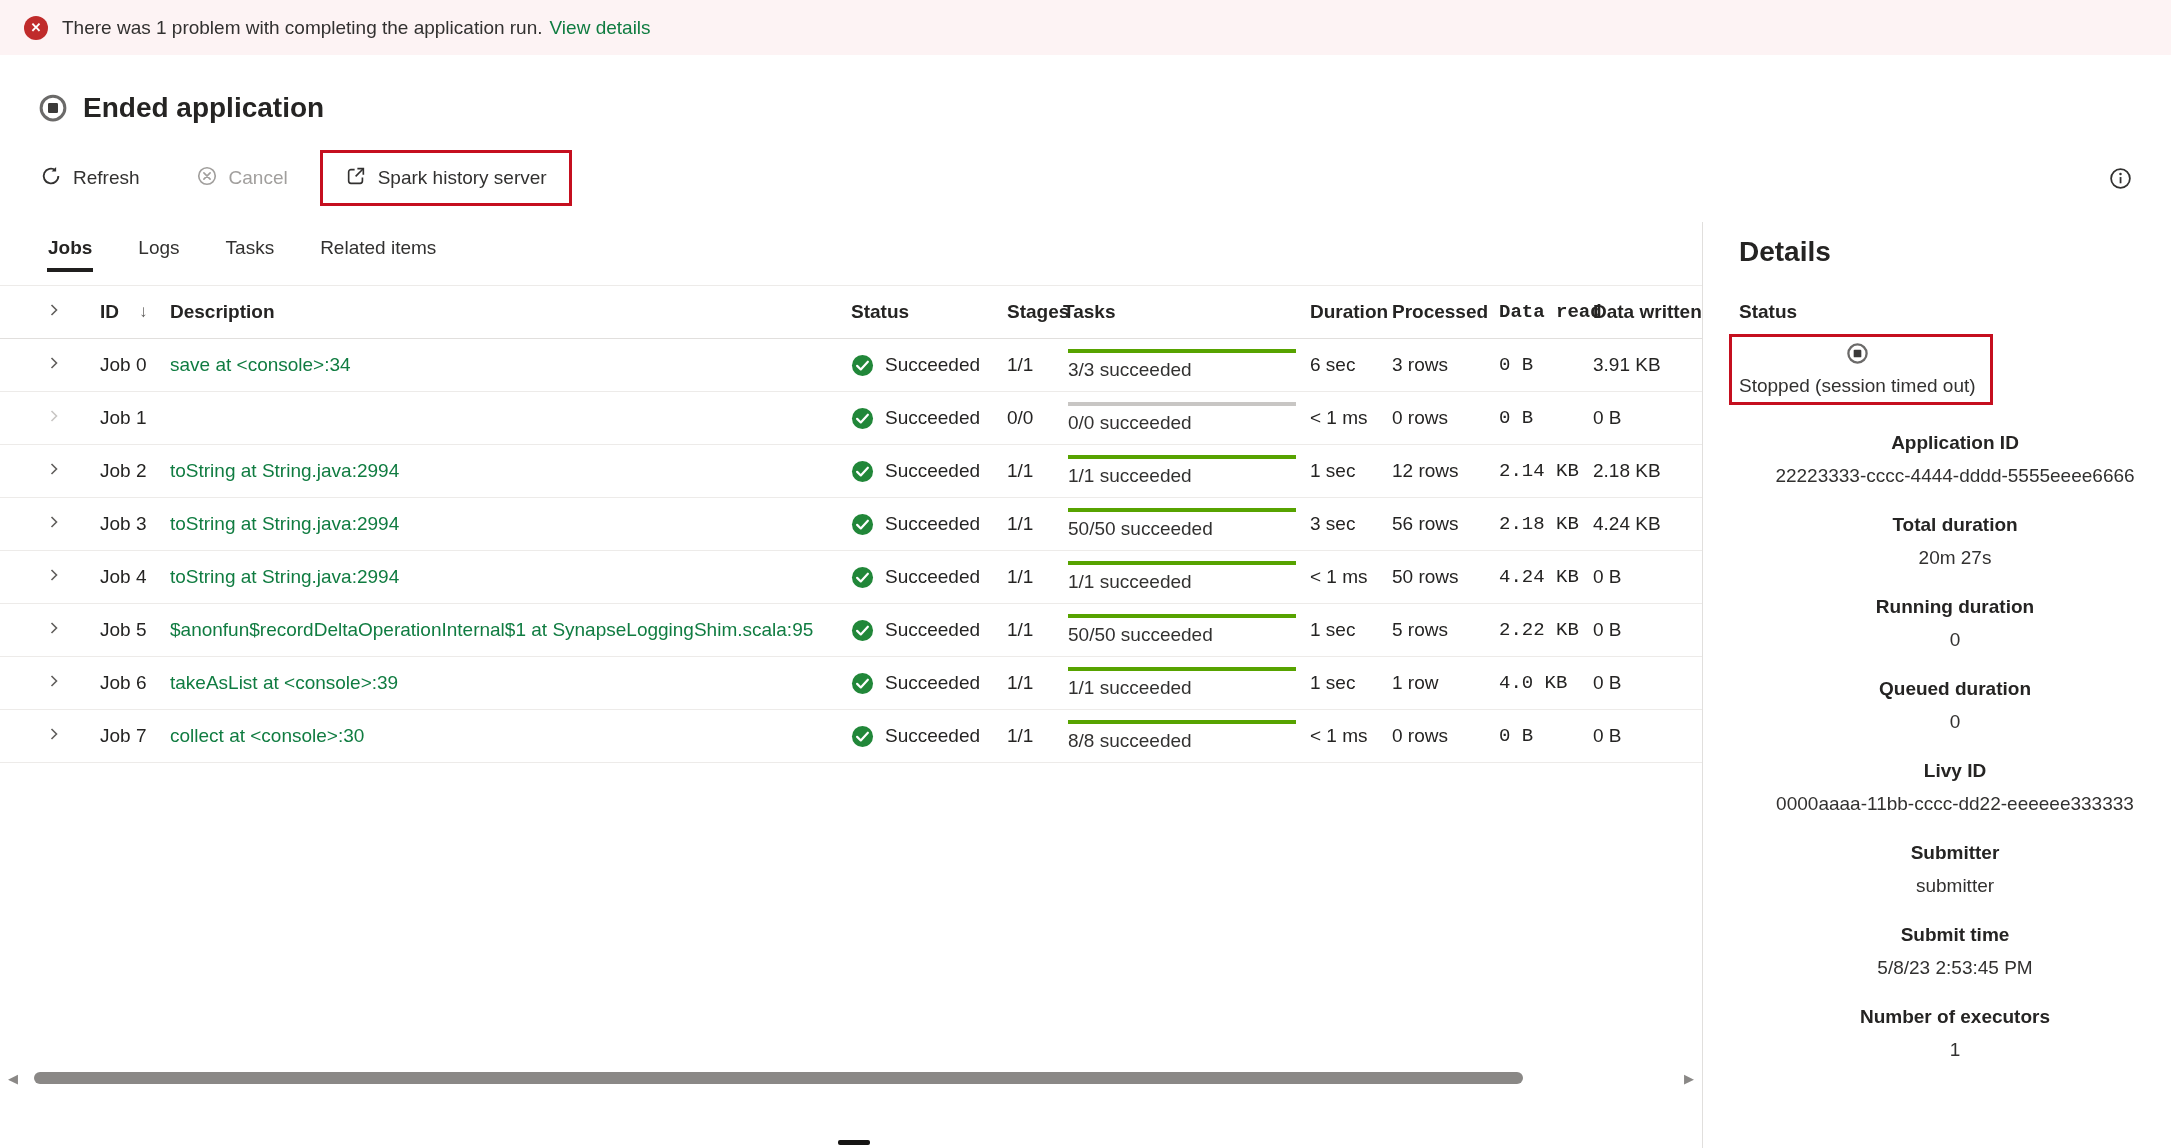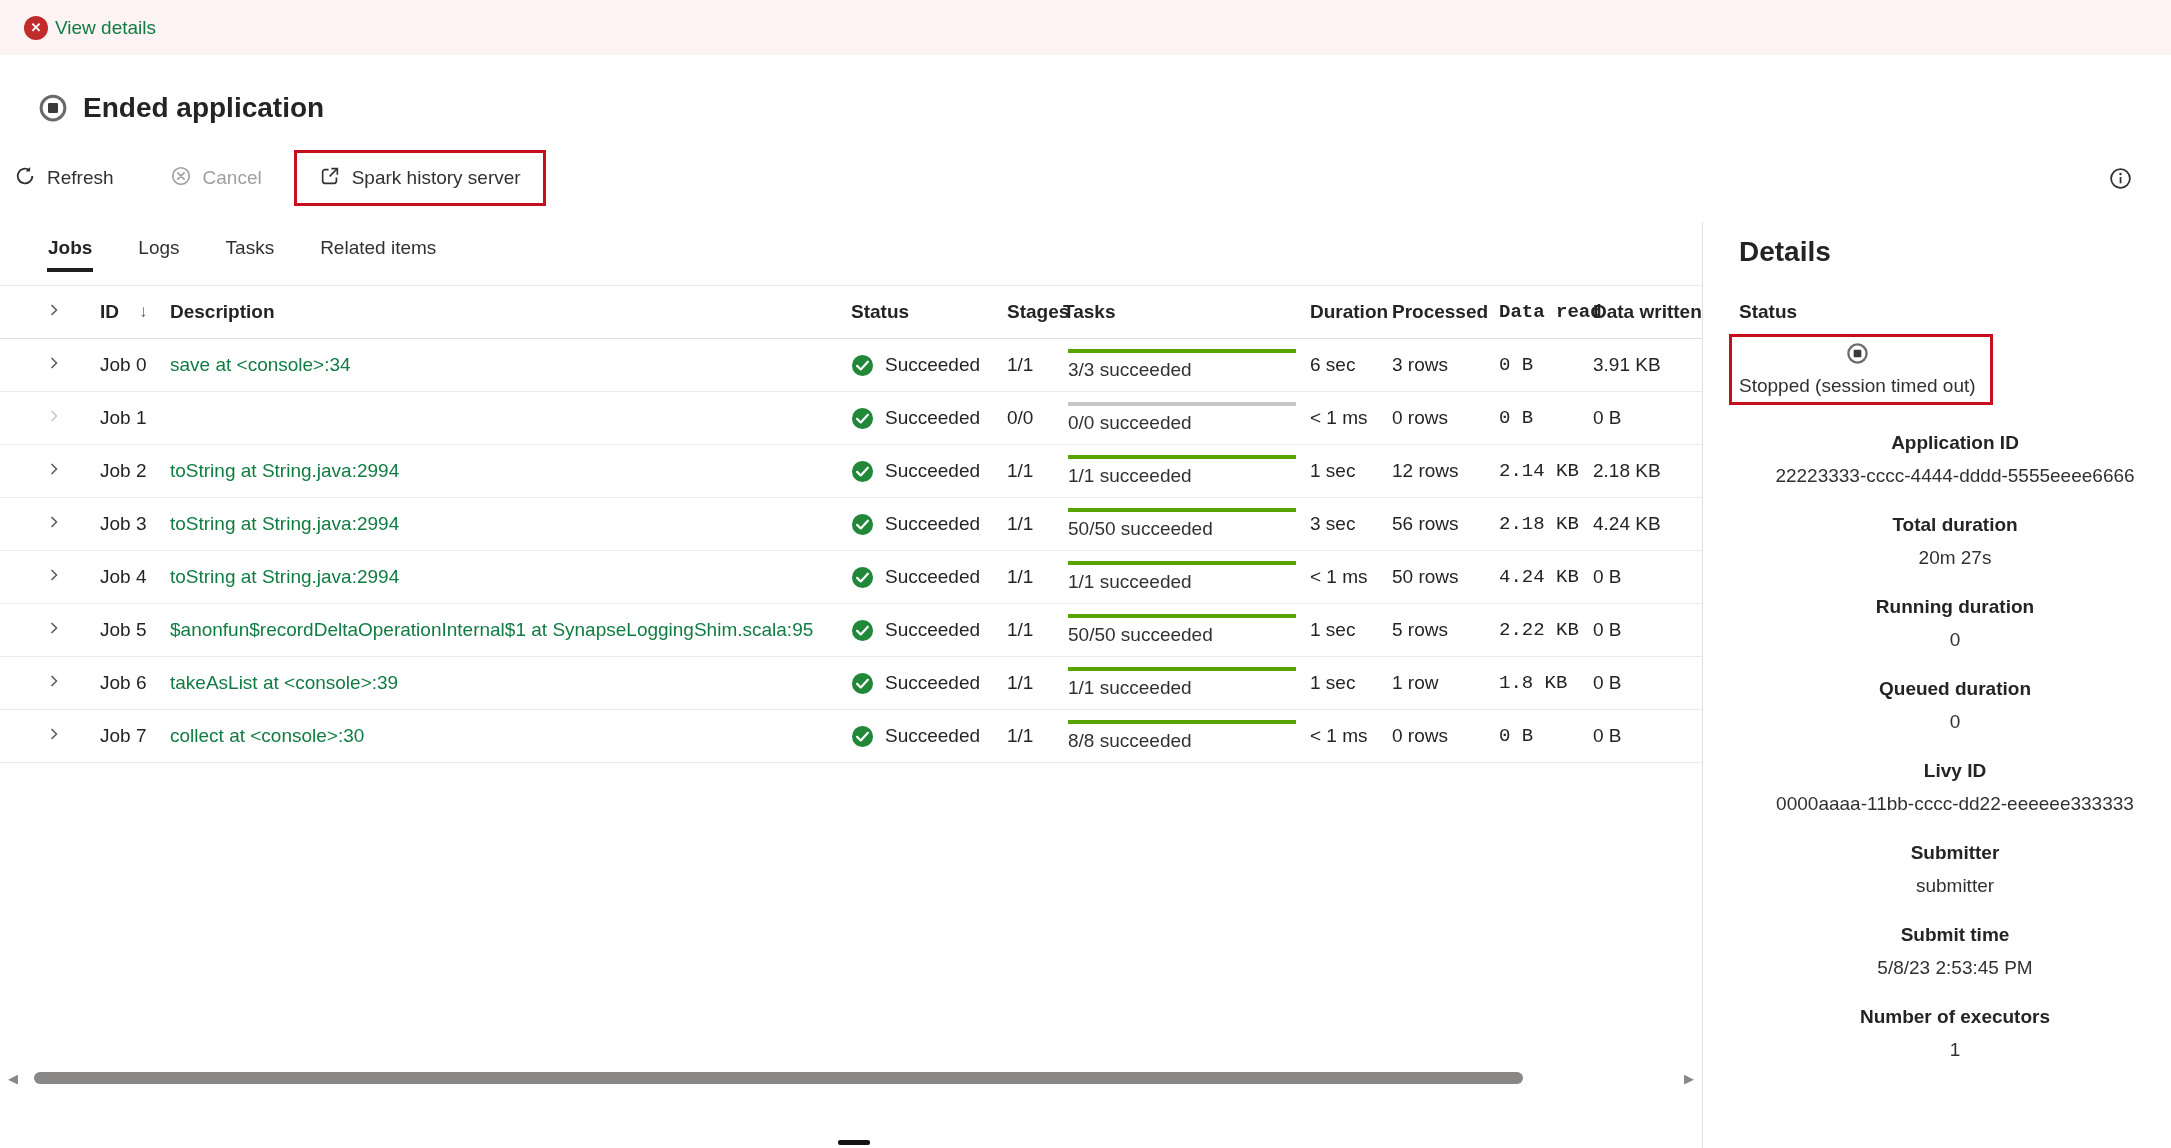--- a/index.html
+++ b/index.html
@@ -44,21 +44,21 @@
   
   .page-header{
     position:absolute;top:92px;left:38px;
     display:flex;align-items:center;gap:15px;
   }
   .page-header h1{font-size:28px;font-weight:600;color:var(--text);}
   .stopicon{display:inline-flex;align-items:center;}
   
   .toolbar{
     position:absolute;top:152px;left:0;width:2171px;height:52px;
-    display:flex;align-items:center;
+    display:flex;align-items:center;padding-left:26px;
   }
   .tbtn{
     display:flex;align-items:center;gap:11px;
     background:none;border:none;cursor:pointer;
     font-family:inherit;font-size:19px;color:var(--text2);
     height:44px;padding:0 14px;
   }
   .tbtn svg{flex:0 0 auto;}
   .tbtn.disabled{color:var(--disabled);cursor:default;}
   .annot-box{
@@ -149,20 +149,21 @@
     color:var(--text2);
     flex-direction:column;
   }
   .field{margin-top:27px;text-align:center;}
 </style>
 </head>
 <body>
 
 <div class="banner">
   <span class="err-icon">✕</span>
+  <span class="msg">There was 1 problem with completing the application run.</span>
   <a class="link">View details</a>
 </div>
 
 <div class="page-header">
   <span class="stopicon">
     <svg width="30" height="30" viewBox="0 0 24 24">
         <circle cx="12" cy="12" r="9.5" fill="none" stroke="#6b6a69" stroke-width="2.4"></circle>
         <rect x="8" y="8" width="8" height="8" rx="1" fill="#3b3a39"></rect>
       </svg>
   </span>
@@ -438,21 +439,21 @@
     <div class="col col-tasks">
       <div class="taskwrap">
         <div class="bar">
               <div class="fill" style="width: 100%;"></div>
             </div>
         <div class="tasktext">1/1 succeeded</div>
       </div>
     </div>
     <div class="col col-dur">1 sec</div>
     <div class="col col-proc">1 row</div>
-    <div class="col col-dread">1.8 KB</div>
+    <div class="col col-dread">4.0 KB</div>
     <div class="col col-dwrit">0 B</div>
   </div>
       <div class="trow">
     <div class="col col-chev"><span class="chev">
             <svg width="16" height="16" viewBox="0 0 16 16">
               <path d="M5.5 3l5 5-5 5" fill="none" stroke="currentColor" stroke-width="1.6"></path>
             </svg>
           </span></div>
     <div class="col col-id">Job 7</div>
     <div class="col col-desc"><a class="dlink">collect at &lt;console&gt;:30</a></div>

